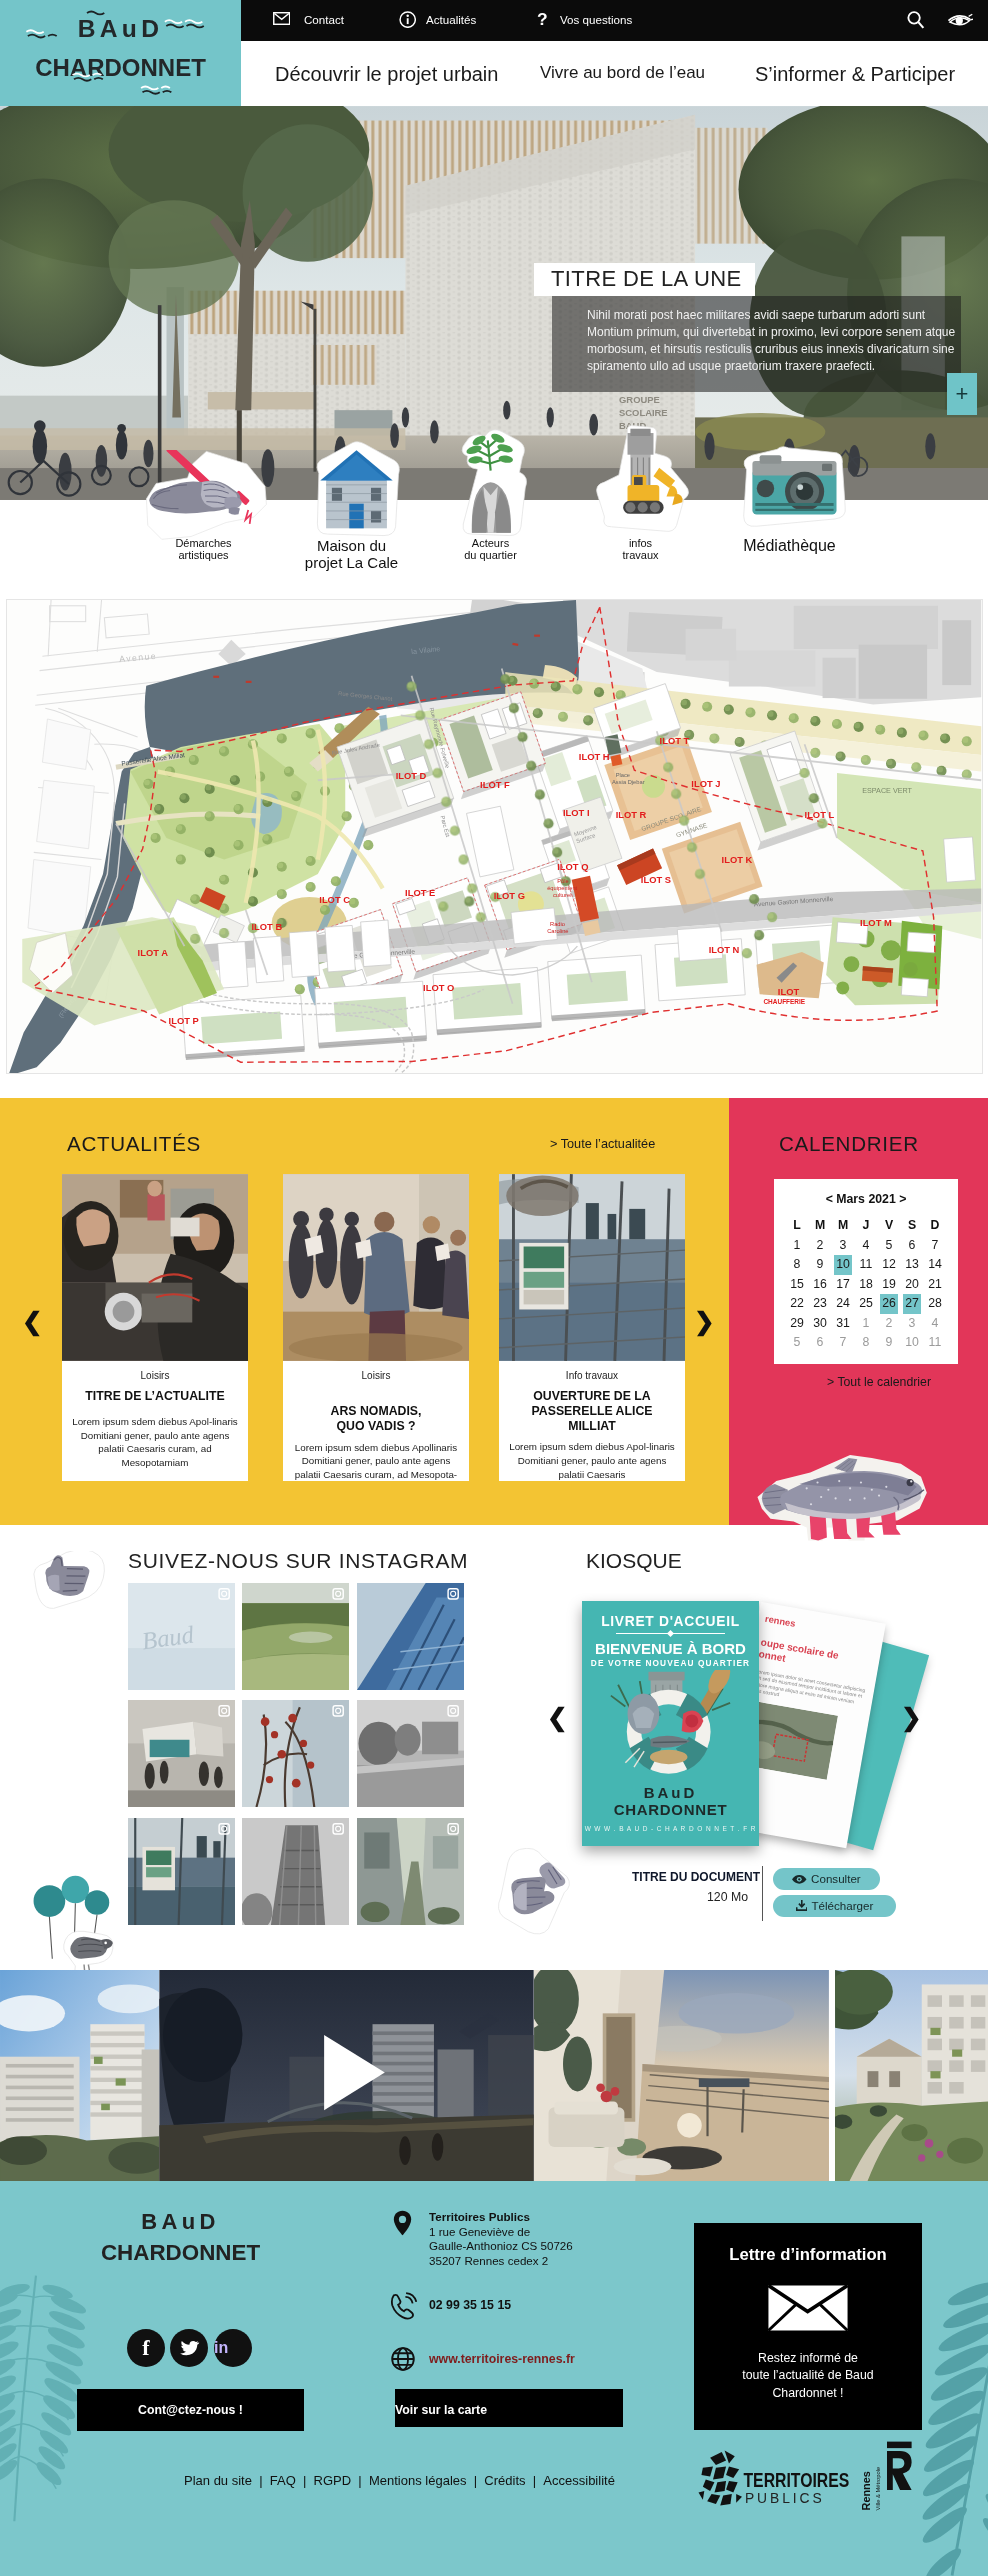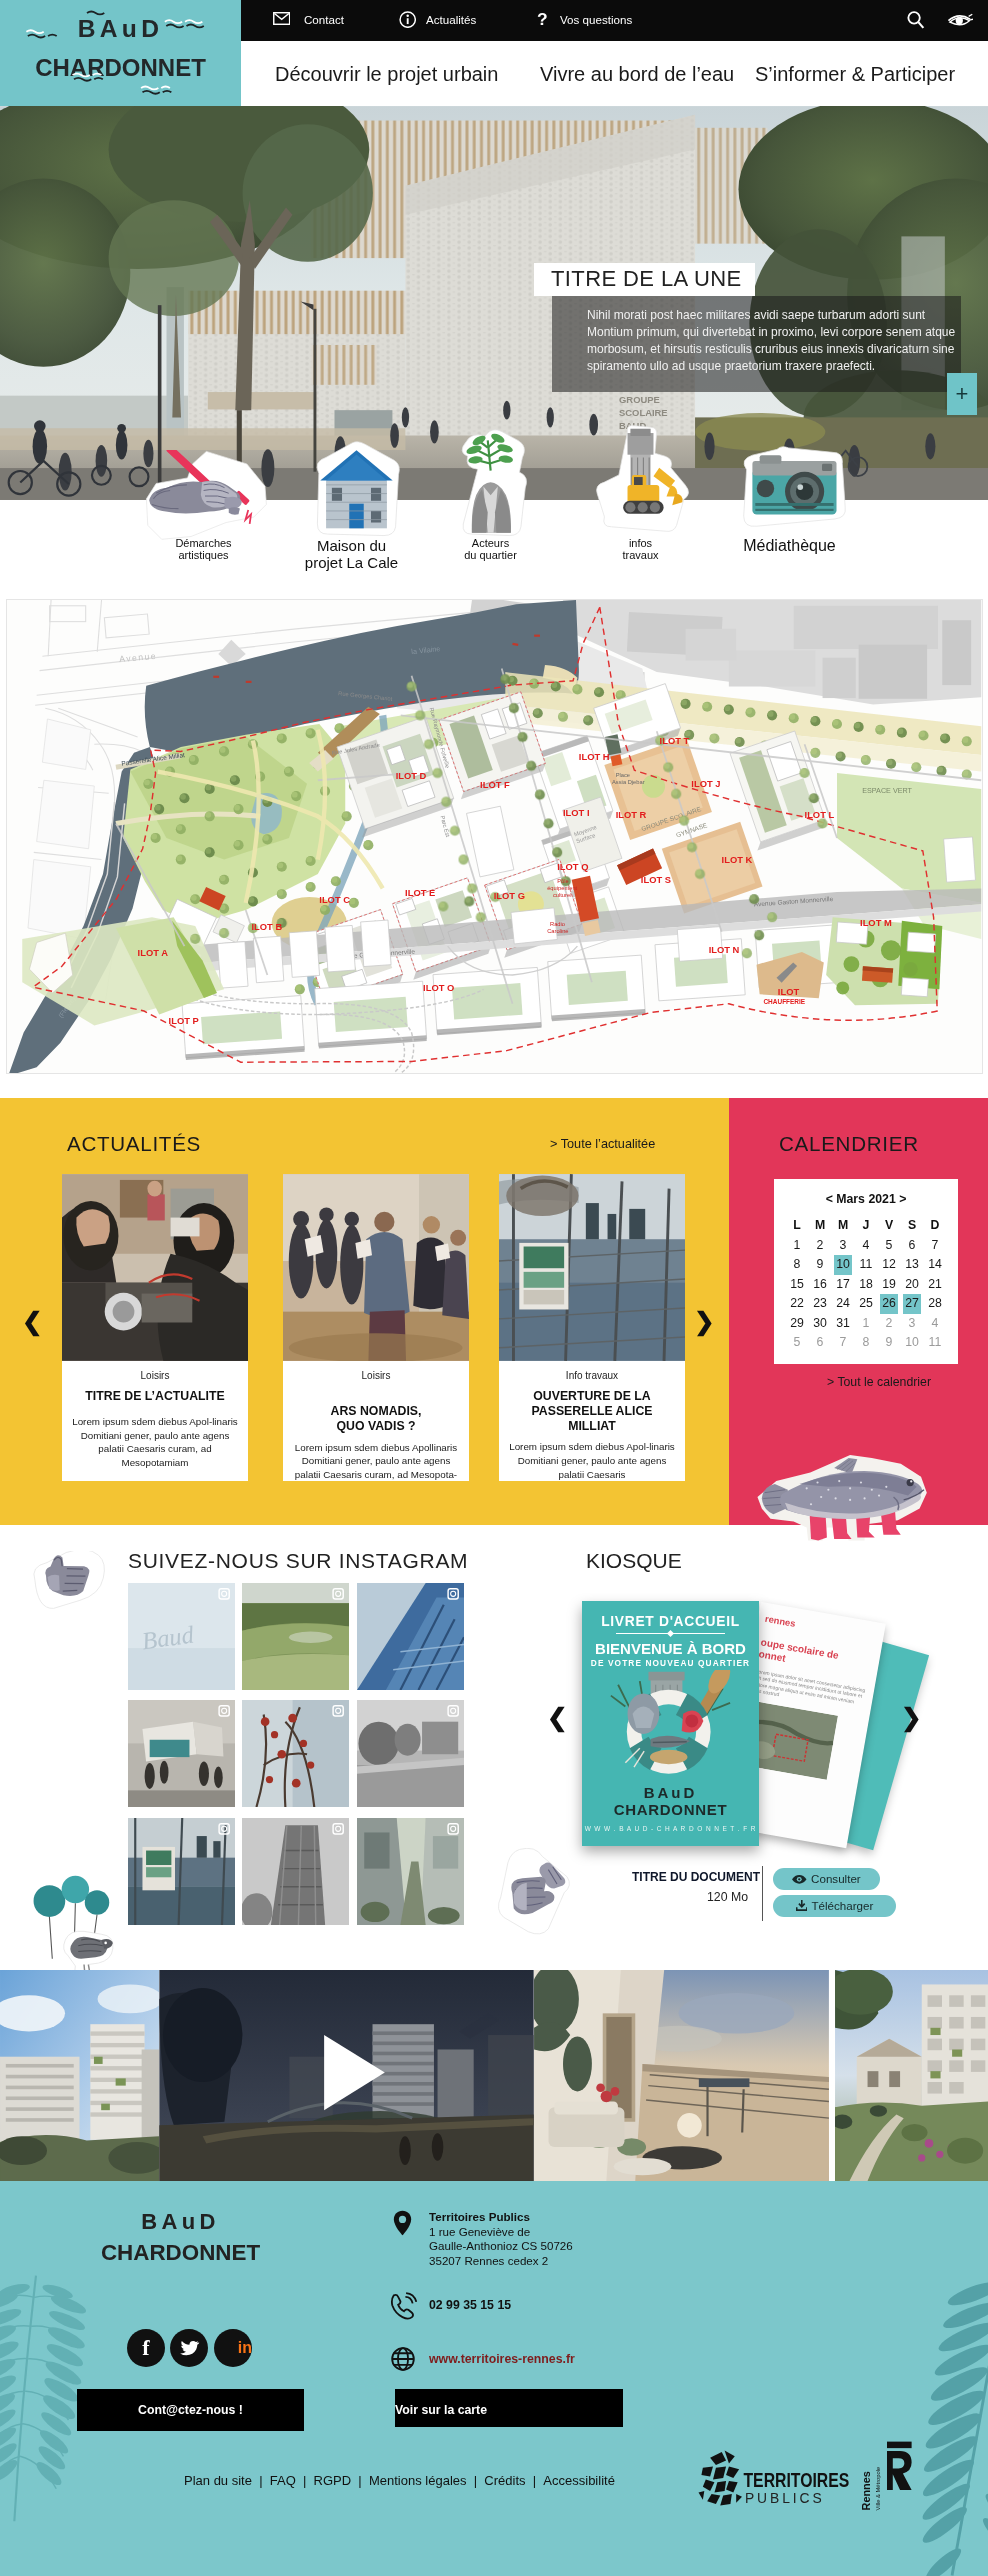--- a/index.html
+++ b/index.html
@@ -58,21 +58,21 @@
     </svg>
 
   <svg class="abs" style="left:947px;top:11.6px;" width="26" height="17.4" viewBox="0 0 36 24">
       <path d="M2 12 Q16 0 32 10" fill="none" stroke="#fff" stroke-width="2.4"></path>
       <path d="M4 14 Q17 3 31 12 Q20 22 4 14Z" fill="none" stroke="#fff" stroke-width="2"></path>
       <circle cx="17" cy="12" r="5" fill="#fff"></circle>
       <path d="M30 6 L35 3 M32 11 L36 10" stroke="#fff" stroke-width="1.8"></path>
     </svg>
 
   <div class="abs" style="left:275px;top:63px;color:#1a1a1a;font-size:20px;">Découvrir le projet urbain</div>
-  <div class="abs" style="left:540px;top:63px;color:#1a1a1a;font-size:20px;">Vivre au bord de l’eau</div>
+  <div class="abs" style="left:540px;top:63px;color:#1a1a1a;font-size:17px;">Vivre au bord de l’eau</div>
   <div class="abs" style="left:755px;top:63px;color:#1a1a1a;font-size:20px;">S’informer &amp; Participer</div>
 
   <svg class="abs" style="left:0;top:106px;" width="989" height="394" viewBox="0 0 1366 544">
     <defs>
       <linearGradient id="sky" x1="0" y1="0" x2="0" y2="1">
         <stop offset="0" stop-color="#c9d4d8"></stop>
           <stop offset="0.5" stop-color="#dfe7e8"></stop>
           <stop offset="1" stop-color="#e9ecea"></stop>
       </linearGradient>
       <linearGradient id="ground" x1="0" y1="0" x2="0" y2="1">
@@ -1616,21 +1616,21 @@
     <div style="position:absolute;left:90px;top:59px;width:181px;text-align:center;color:#222;font-weight:bold;font-size:22.4px;letter-spacing:0px;">CHARDONNET</div>
 
     <div style="position:absolute;left:127px;top:148px;width:38px;height:38px;border-radius:50%;background:#111;color:#fff;text-align:center;font-size:22px;font-weight:bold;line-height:38px;font-family:'Liberation Serif',serif;">f</div>
 
     <div style="position:absolute;left:170px;top:148px;width:38px;height:38px;border-radius:50%;background:#111;">
       <svg width="38" height="38" viewBox="0 0 53 53">
           <path d="M40 19 q-1.5 0.7 -3 0.9 q1.7-1 2.3-2.9 q-1.6 0.9-3.3 1.3 q-1.5-1.6-3.7-1.6 q-4.4 0-5.1 4.2 l-0.1 1.2 q-6.4-0.3-10.6-5.3 q-0.7 1.2-0.7 2.6 q0 2.7 2.3 4.3 q-1.3 0-2.4-0.7 q0 3.9 4.1 5.1 q-1.1 0.3-2.3 0.1 q1 3.2 4.8 3.5 q-3 2.4-7 2.4 l-1.2-0.1 q4 2.6 8.8 2.6 q9.4 0 13.6-7.9 q1.5-2.9 1.5-5.9 l0-0.7 q1.7-1.2 2.9-3 z" fill="#fff"></path>
         </svg>
     </div>
 
-    <div style="position:absolute;left:214px;top:148px;width:38px;height:38px;border-radius:50%;background:#111;color:#f97316;text-align:right;font-size:16px;font-weight:bold;line-height:38px;">in</div>
+    <div style="position:absolute;left:214px;top:148px;width:38px;height:38px;border-radius:50%;background:#111;color:#c4b5fd;text-align:left;font-size:16px;font-weight:bold;line-height:38px;">in</div>
 
     <div style="position:absolute;left:77px;top:208px;width:227px;height:42px;background:#000;color:#fff;font-weight:bold;font-size:12.3px;text-align:center;line-height:42px;">Cont@ctez-nous !</div>
 
     <svg style="position:absolute;left:393px;top:29px;" width="19" height="26" viewBox="0 0 26 36">
         <path d="M13 1 C6 1 1 6 1 13 C1 22 13 35 13 35 C13 35 25 22 25 13 C25 6 20 1 13 1 Z" fill="#111"></path>
         <circle cx="13" cy="13" r="5" fill="#7cc7cb"></circle>
       </svg>
 
     <div style="position:absolute;left:429px;top:29px;font-size:11.6px;color:#111;line-height:14.5px;"><b>Territoires Publics</b><br>1 rue Geneviève de<br>Gaulle-Anthonioz CS 50726<br>35207 Rennes cedex 2</div>
 
@@ -1644,20 +1644,29 @@
     <svg style="position:absolute;left:390px;top:165px;" width="26" height="26" viewBox="0 0 36 36">
         <circle cx="18" cy="18" r="15" fill="none" stroke="#111" stroke-width="2.5"></circle>
         <ellipse cx="18" cy="18" rx="7" ry="15" fill="none" stroke="#111" stroke-width="2.5"></ellipse>
         <path d="M3 18 L33 18 M5 10 L31 10 M5 26 L31 26" stroke="#111" stroke-width="2.5" fill="none"></path>
       </svg>
 
     <div style="position:absolute;left:429px;top:171px;font-size:12.3px;font-weight:bold;color:#7f1d1d;">www.territoires-rennes.fr</div>
 
     <div style="position:absolute;left:395px;top:208px;width:228px;height:38px;background:#000;color:#fff;font-weight:bold;font-size:12.3px;text-align:left;line-height:42px;">Voir sur la carte</div>
 
+    <div style="position:absolute;left:694px;top:42px;width:228px;height:207px;background:#000;color:#fff;text-align:center;">
+      <div style="margin-top:22px;font-size:16.7px;font-weight:bold;">Lettre d’information</div>
+      <svg width="82" height="48" viewBox="0 0 113 66" style="margin-top:19px;">
+          <rect x="2" y="2" width="109" height="62" fill="#fff"></rect>
+          <path d="M2 2 L56 38 L111 2" fill="none" stroke="#000" stroke-width="5"></path>
+          <path d="M2 64 L40 28 M111 64 L73 28" stroke="#000" stroke-width="4"></path>
+        </svg>
+      <div style="margin-top:16px;font-size:12.3px;line-height:17.4px;">Restez informé de<br>toute l’actualité de Baud<br>Chardonnet !</div>
+    </div>
 
     <div style="position:absolute;left:184px;top:292px;font-size:13px;color:#111;">Plan du site&nbsp;&nbsp;|&nbsp;&nbsp;FAQ&nbsp;&nbsp;|&nbsp;&nbsp;RGPD&nbsp;&nbsp;|&nbsp;&nbsp;Mentions&nbsp;légales&nbsp;&nbsp;|&nbsp;&nbsp;Crédits&nbsp;&nbsp;|&nbsp;&nbsp;Accessibilité</div>
 
     <svg style="position:absolute;left:697px;top:268px;" width="156px" height="58" viewBox="0 0 215 80">
       <g fill="#111">
         <polygon points="18,12 34,4 40,16 26,22"></polygon>
           <polygon points="38,2 52,10 44,20"></polygon>
           <polygon points="8,26 22,24 18,38 6,36"></polygon>
           <polygon points="26,26 40,24 36,40 22,42"></polygon>
           <polygon points="44,24 58,28 50,40 40,36"></polygon>

